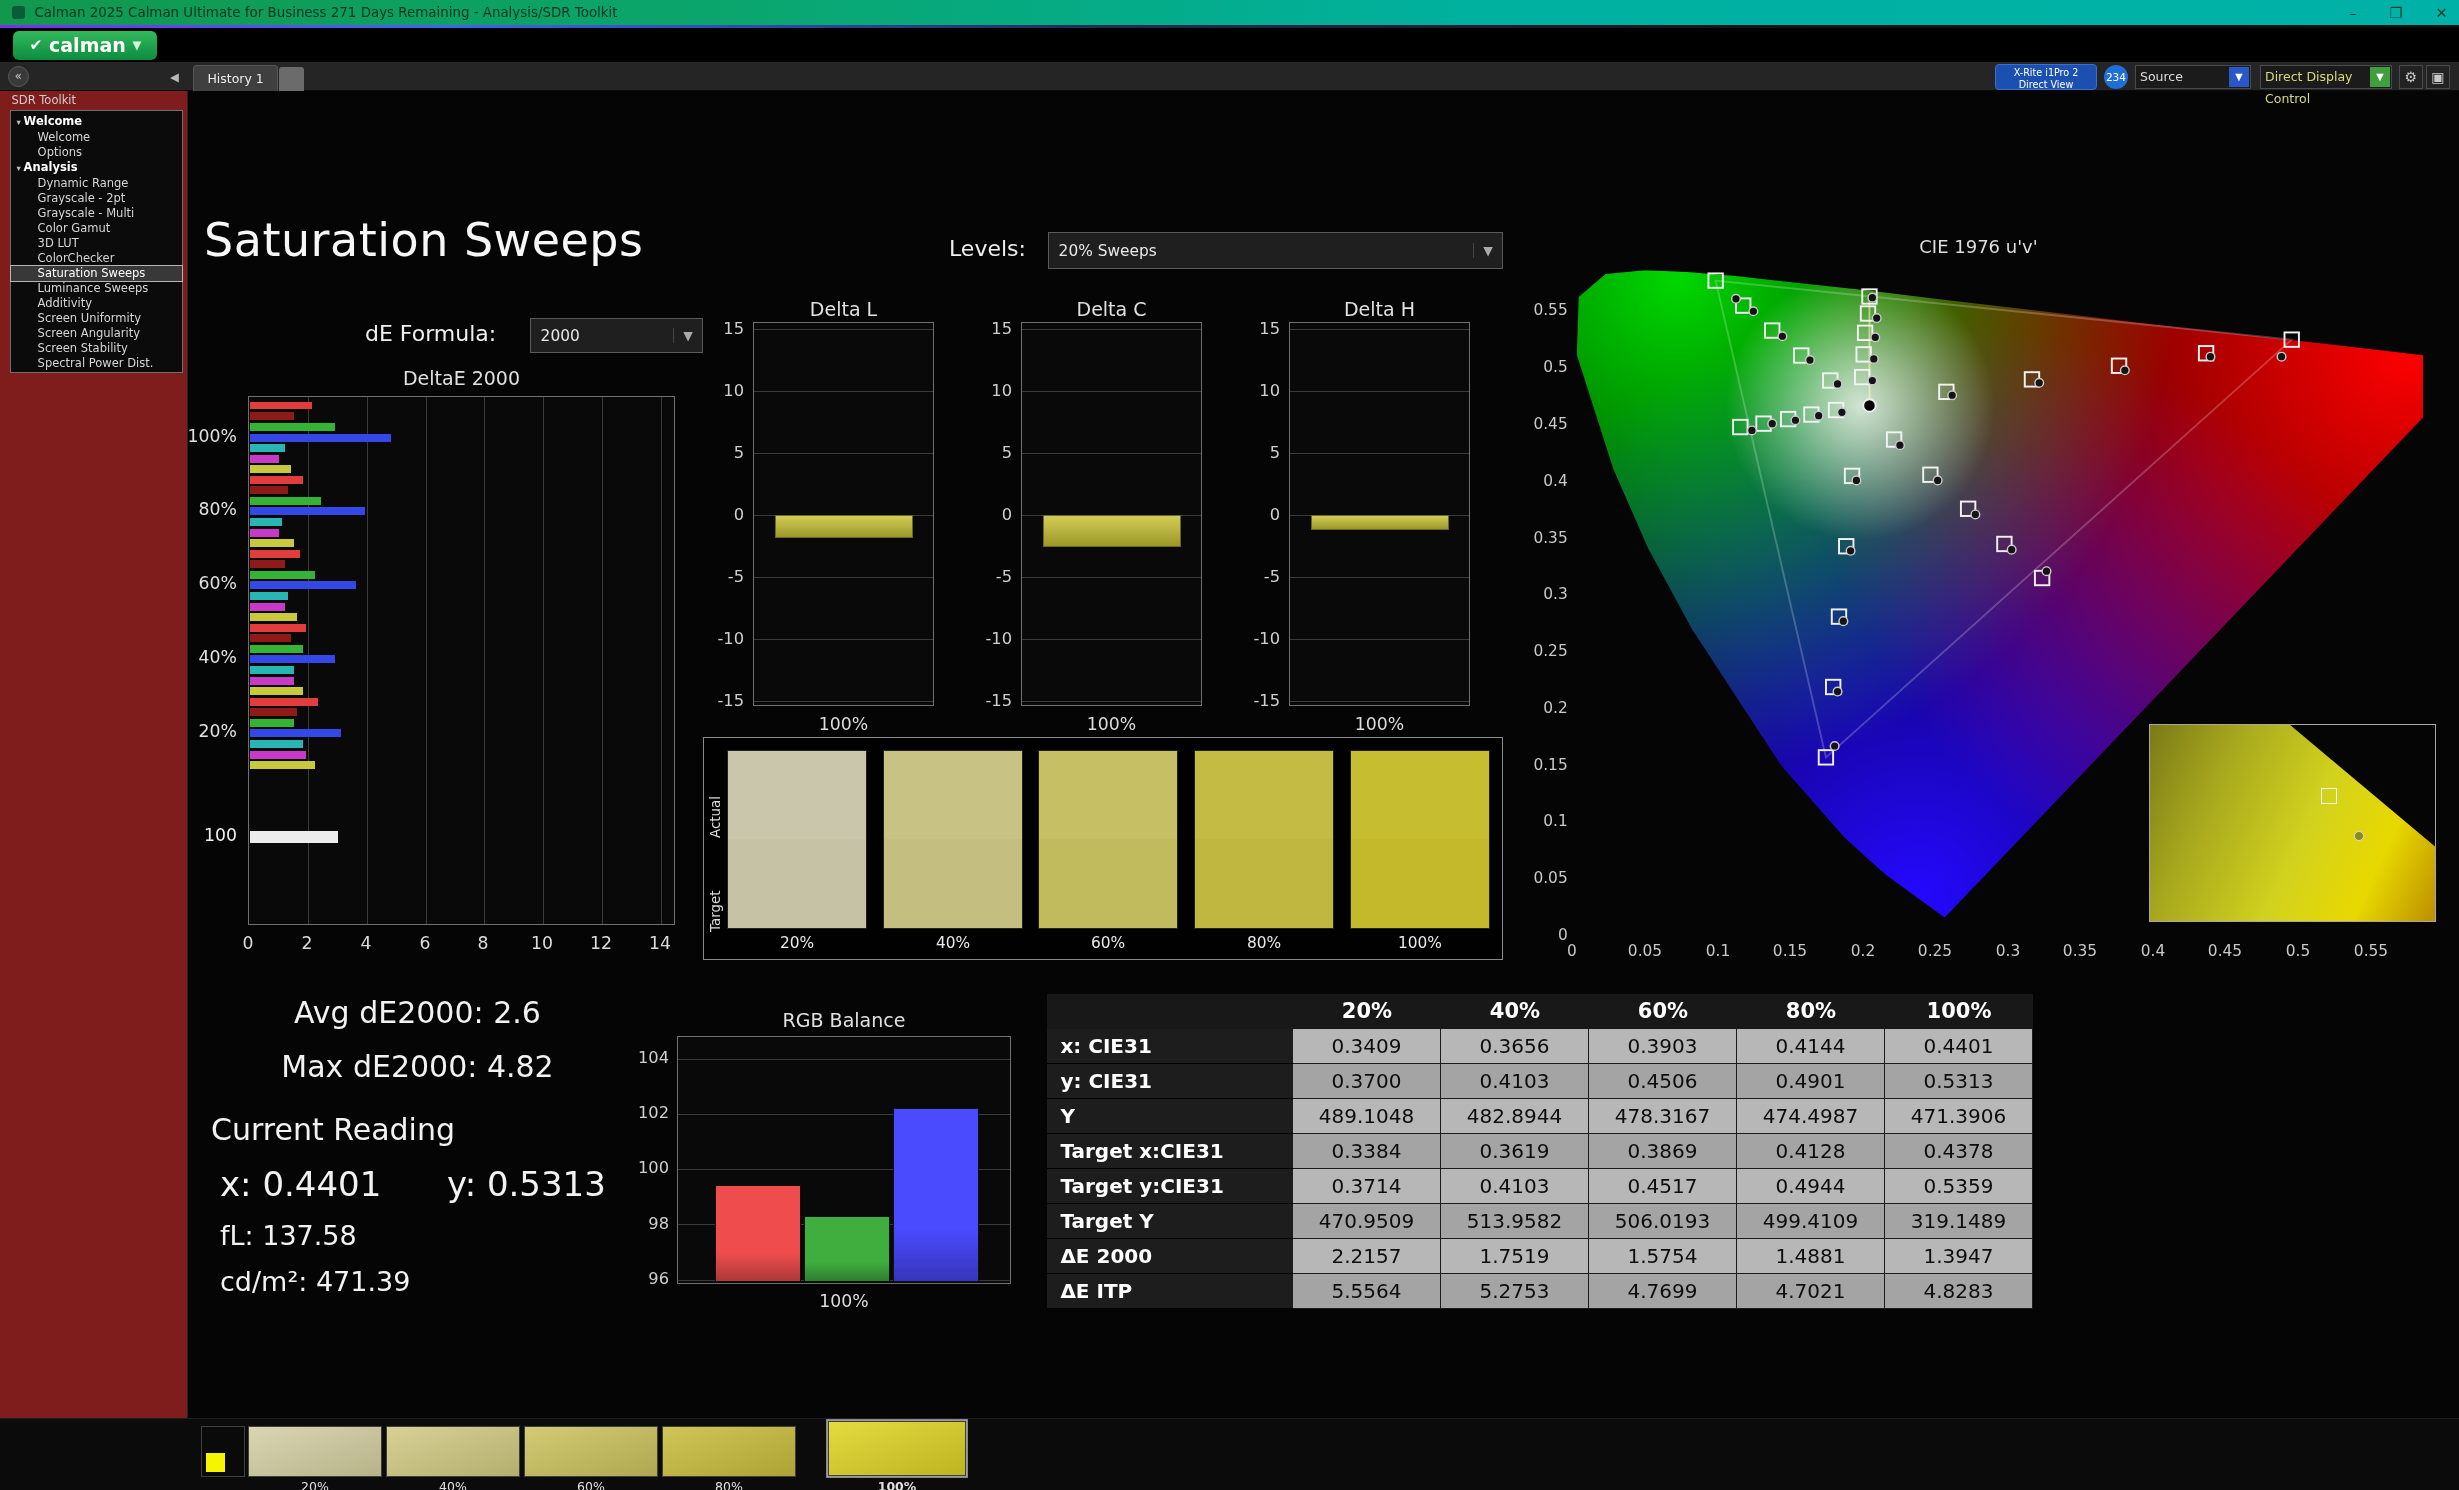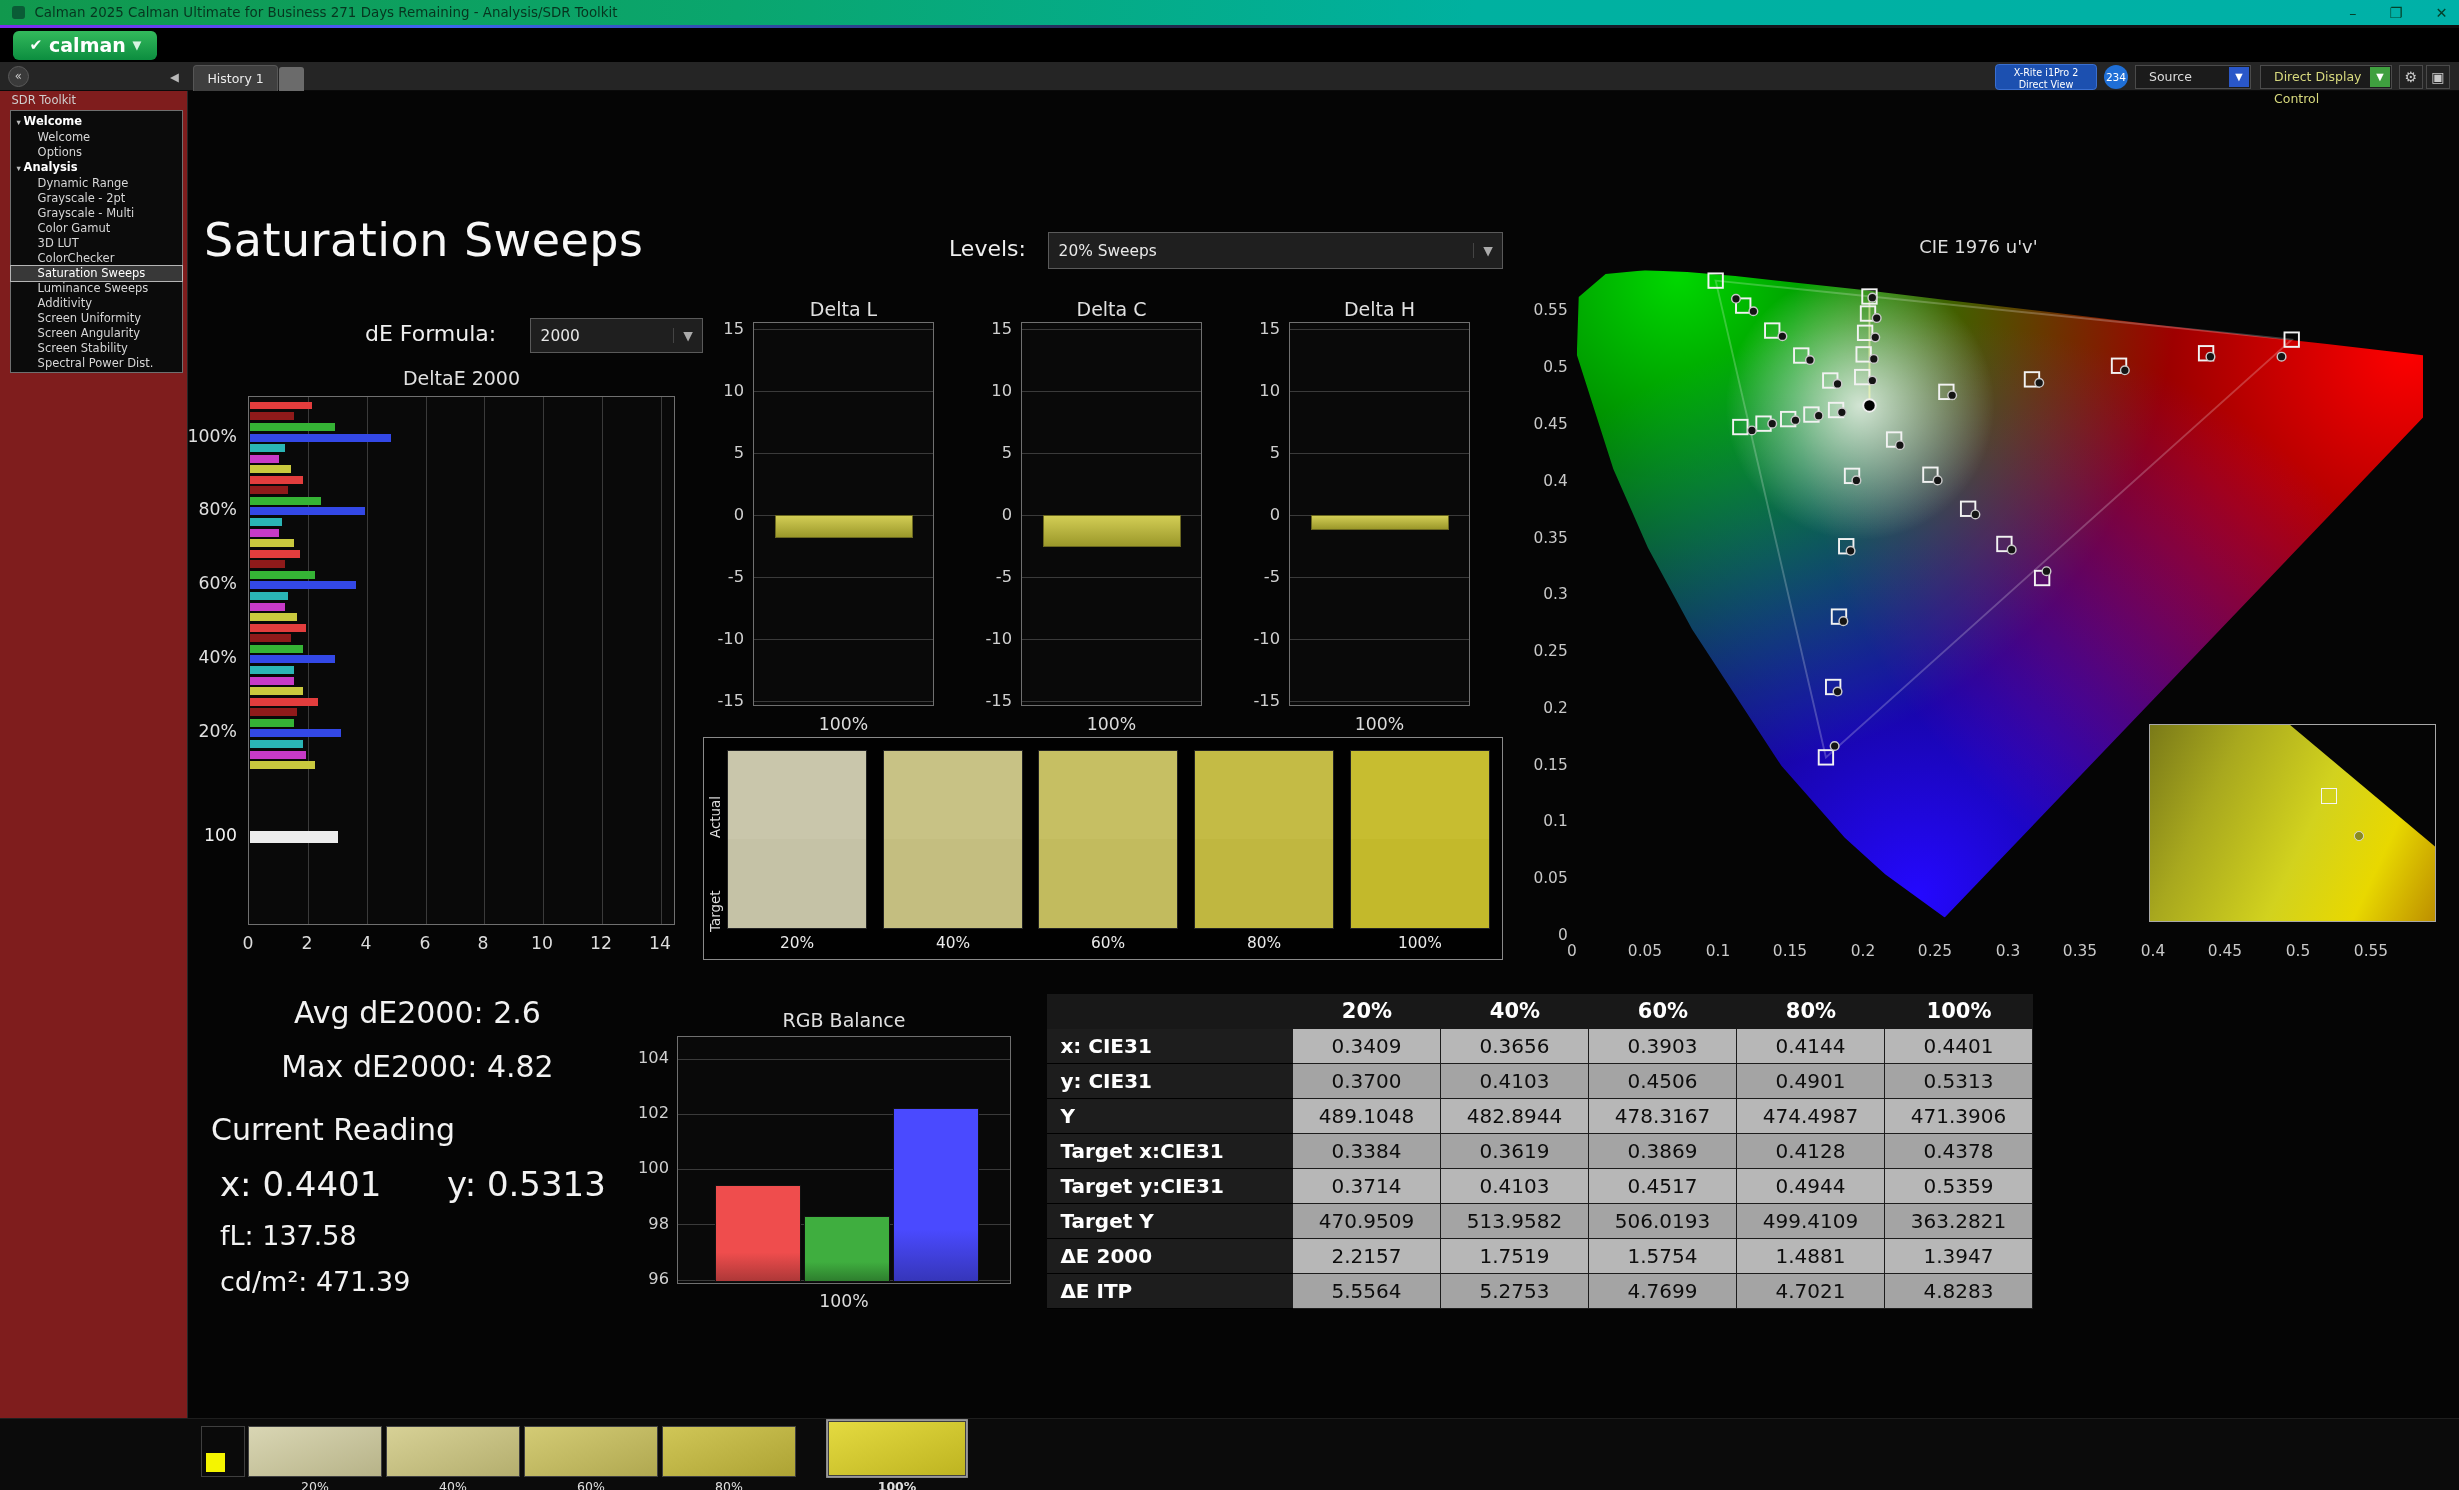--- a/index.html
+++ b/index.html
@@ -24,21 +24,21 @@
 #calman-pill .crt{font-size:11.5px;color:#d8f5e2;}
 
 
 #tabbar{left:0;top:62px;width:2459px;height:29px;background:#252525;border-bottom:1px solid #0a0a0a;}
 #tb-round{position:absolute;left:7.7px;top:3.8px;width:21px;height:21px;border-radius:50%;background:#3a3a3a;border:1px solid #5a5a5a;color:#cfcfcf;font-size:11.5px;text-align:center;line-height:19px;}
 #tb-collapse{position:absolute;left:165px;top:5.8px;width:19px;height:18px;color:#b8b8b8;font-size:11.5px;text-align:center;line-height:18px;}
 #history-tab{position:absolute;left:193px;top:2.9px;height:26px;background:#3f3f3f;border:1px solid #565656;border-bottom:none;border-radius:3.8px 3.8px 0 0;color:#ececec;font-size:12.5px;line-height:25px;padding:0 13.4px;}
 #plus-tab{position:absolute;left:279px;top:4.8px;width:25px;height:24px;background:#6b6b6b;border-radius:2.9px 2.9px 0 0;}
 #meter-btn{position:absolute;left:1995px;top:1.9px;width:102px;height:26px;background:#1c50b0;border:1px solid #3a6fd0;border-radius:3.8px;color:#fff;font-size:9.6px;line-height:1.25;text-align:center;padding-top:1.9px;}
 #meter-badge{position:absolute;left:2104px;top:2.9px;width:24px;height:24px;border-radius:50%;background:#1f6fd6;color:#fff;font-size:10.6px;text-align:center;line-height:24px;}
-.bar-dd{position:absolute;top:2.9px;height:24px;background:#1b1b1b;border:1px solid #4b4b4b;font-size:12.5px;color:#ddd;line-height:22px;padding-left:13px;}
+.bar-dd{position:absolute;top:2.9px;height:24px;background:#1b1b1b;border:1px solid #4b4b4b;font-size:12.5px;color:#ddd;line-height:22px;padding-left:4px;}
 #source-dd{left:2135px;width:116px;}
 #display-dd{left:2260px;width:132px;color:#d8da7e;}
 .dd-block{position:absolute;right:1px;top:1px;bottom:1px;width:20px;display:flex;align-items:center;justify-content:center;font-size:9.6px;color:#fff;}
 #source-dd .dd-block{background:#2a57c8;}
 #display-dd .dd-block{background:#3f9f3f;}
 .sq-btn{position:absolute;top:2.9px;width:24px;height:24px;background:#222;border:1px solid #4a4a4a;color:#c9c9c9;font-size:14.4px;text-align:center;line-height:22px;}
 #gear-btn{left:2399px;}
 #layout-btn{left:2426px;}
 
 
@@ -566,21 +566,21 @@
       <div class="tcell light">0.3714</div>
       <div class="tcell light">0.4103</div>
       <div class="tcell light">0.4517</div>
       <div class="tcell light">0.4944</div>
       <div class="tcell light">0.5359</div>
       <div class="tlabel">Target Y</div>
       <div class="tcell dark">470.9509</div>
       <div class="tcell dark">513.9582</div>
       <div class="tcell dark">506.0193</div>
       <div class="tcell dark">499.4109</div>
-      <div class="tcell dark">363.2821</div>
+      <div class="tcell dark">319.1489</div>
       <div class="tlabel">ΔE 2000</div>
       <div class="tcell light">2.2157</div>
       <div class="tcell light">1.7519</div>
       <div class="tcell light">1.5754</div>
       <div class="tcell light">1.4881</div>
       <div class="tcell light">1.3947</div>
       <div class="tlabel">ΔE ITP</div>
       <div class="tcell dark">5.5564</div>
       <div class="tcell dark">5.2753</div>
       <div class="tcell dark">4.7699</div>

